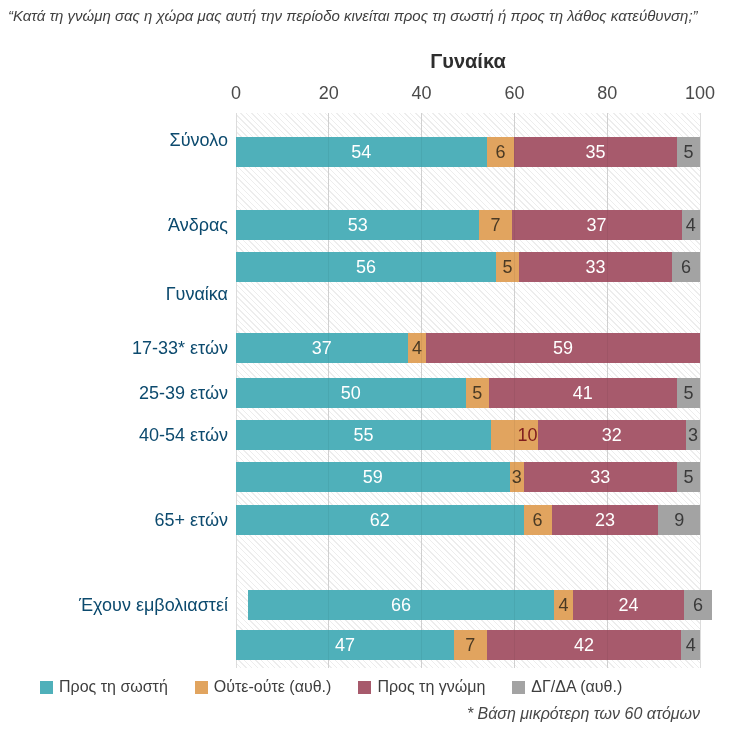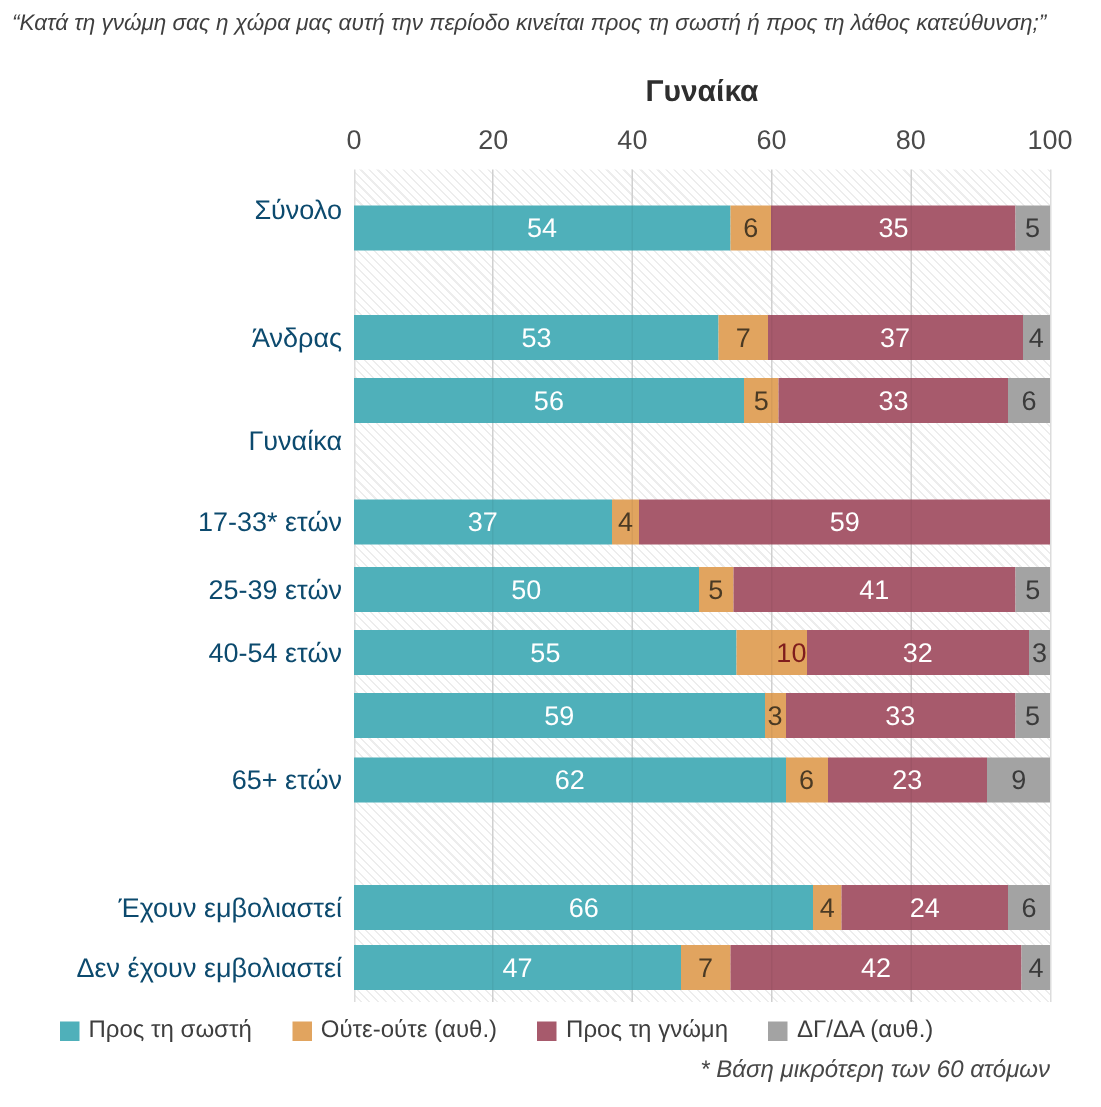--- a/index.html
+++ b/index.html
@@ -176,21 +176,21 @@
         <div class="bar-seg" style="flex-grow: 6; flex-basis: 0px; background: rgb(225, 164, 95); color: rgb(74, 58, 36);">
           <span>6</span>
         </div>
         <div class="bar-seg" style="flex-grow: 23; flex-basis: 0px; background: rgb(167, 90, 108); color: rgb(255, 255, 255);">
           <span>23</span>
         </div>
         <div class="bar-seg" style="flex-grow: 9; flex-basis: 0px; background: rgb(163, 163, 163); color: rgb(58, 58, 58);">
           <span>9</span>
         </div>
       </div>
-      <div class="bar-row" style="top: 477px;">
+      <div class="bar-row" style="top: 477px; padding-left: 12px;">
         <div class="bar-seg" style="flex-grow: 66; flex-basis: 0px; background: rgb(79, 176, 186); color: rgb(255, 255, 255);">
           <span>66</span>
         </div>
         <div class="bar-seg" style="flex-grow: 4; flex-basis: 0px; background: rgb(225, 164, 95); color: rgb(74, 58, 36);">
           <span>4</span>
         </div>
         <div class="bar-seg" style="flex-grow: 24; flex-basis: 0px; background: rgb(167, 90, 108); color: rgb(255, 255, 255);">
           <span>24</span>
         </div>
         <div class="bar-seg" style="flex-grow: 6; flex-basis: 0px; background: rgb(163, 163, 163); color: rgb(58, 58, 58);">
@@ -232,14 +232,13 @@
     </div>
   <div class="footnote">* Βάση μικρότερη των 60 ατόμων</div>
 <div class="cat-label" style="top: 125px;">Σύνολο</div>
     <div class="cat-label" style="top: 210px;">Άνδρας</div>
     <div class="cat-label" style="top: 252px; margin-top: 27px;">Γυναίκα</div>
     <div class="cat-label" style="top: 333px;">17-33* ετών</div>
     <div class="cat-label" style="top: 378px;">25-39 ετών</div>
     <div class="cat-label" style="top: 420px;">40-54 ετών</div>
     <div class="cat-label" style="top: 505px;">65+ ετών</div>
     <div class="cat-label" style="top: 590px;">Έχουν εμβολιαστεί</div>
-    <div class="cat-label" style="top: 630px;">Δεν έχουν εμβολιαστεί</div>
   </div>
 
 </body></html>

